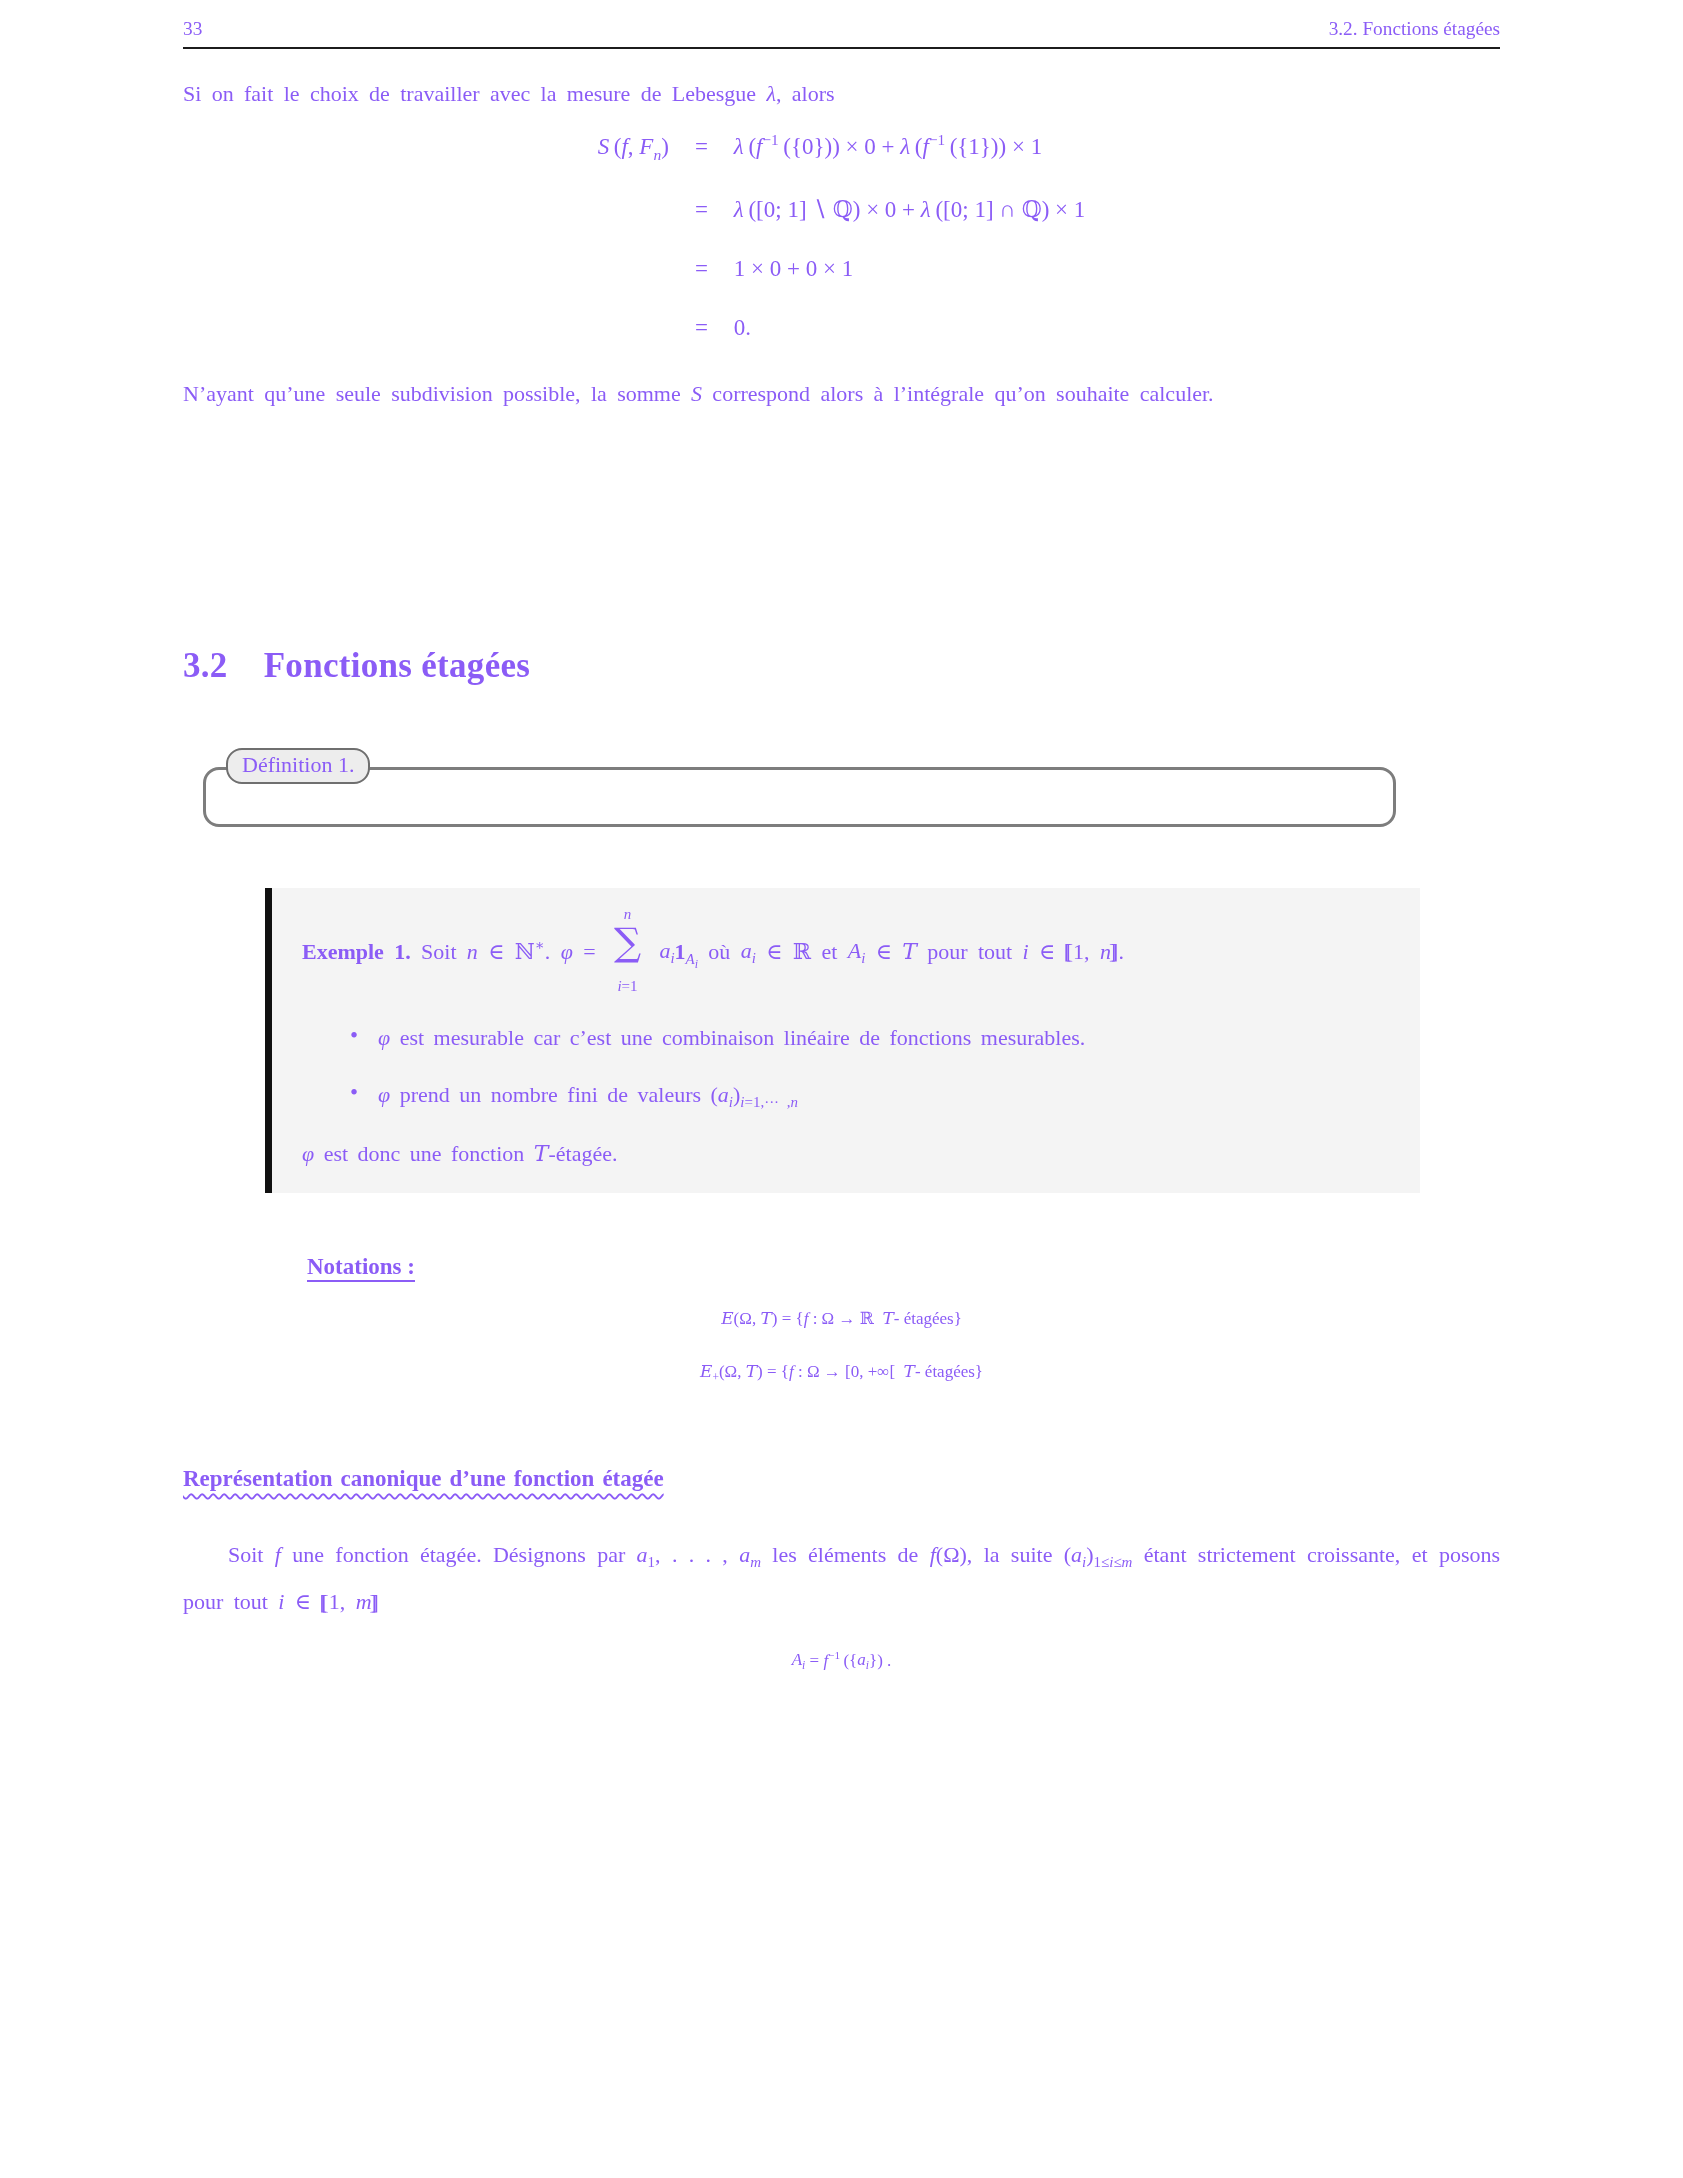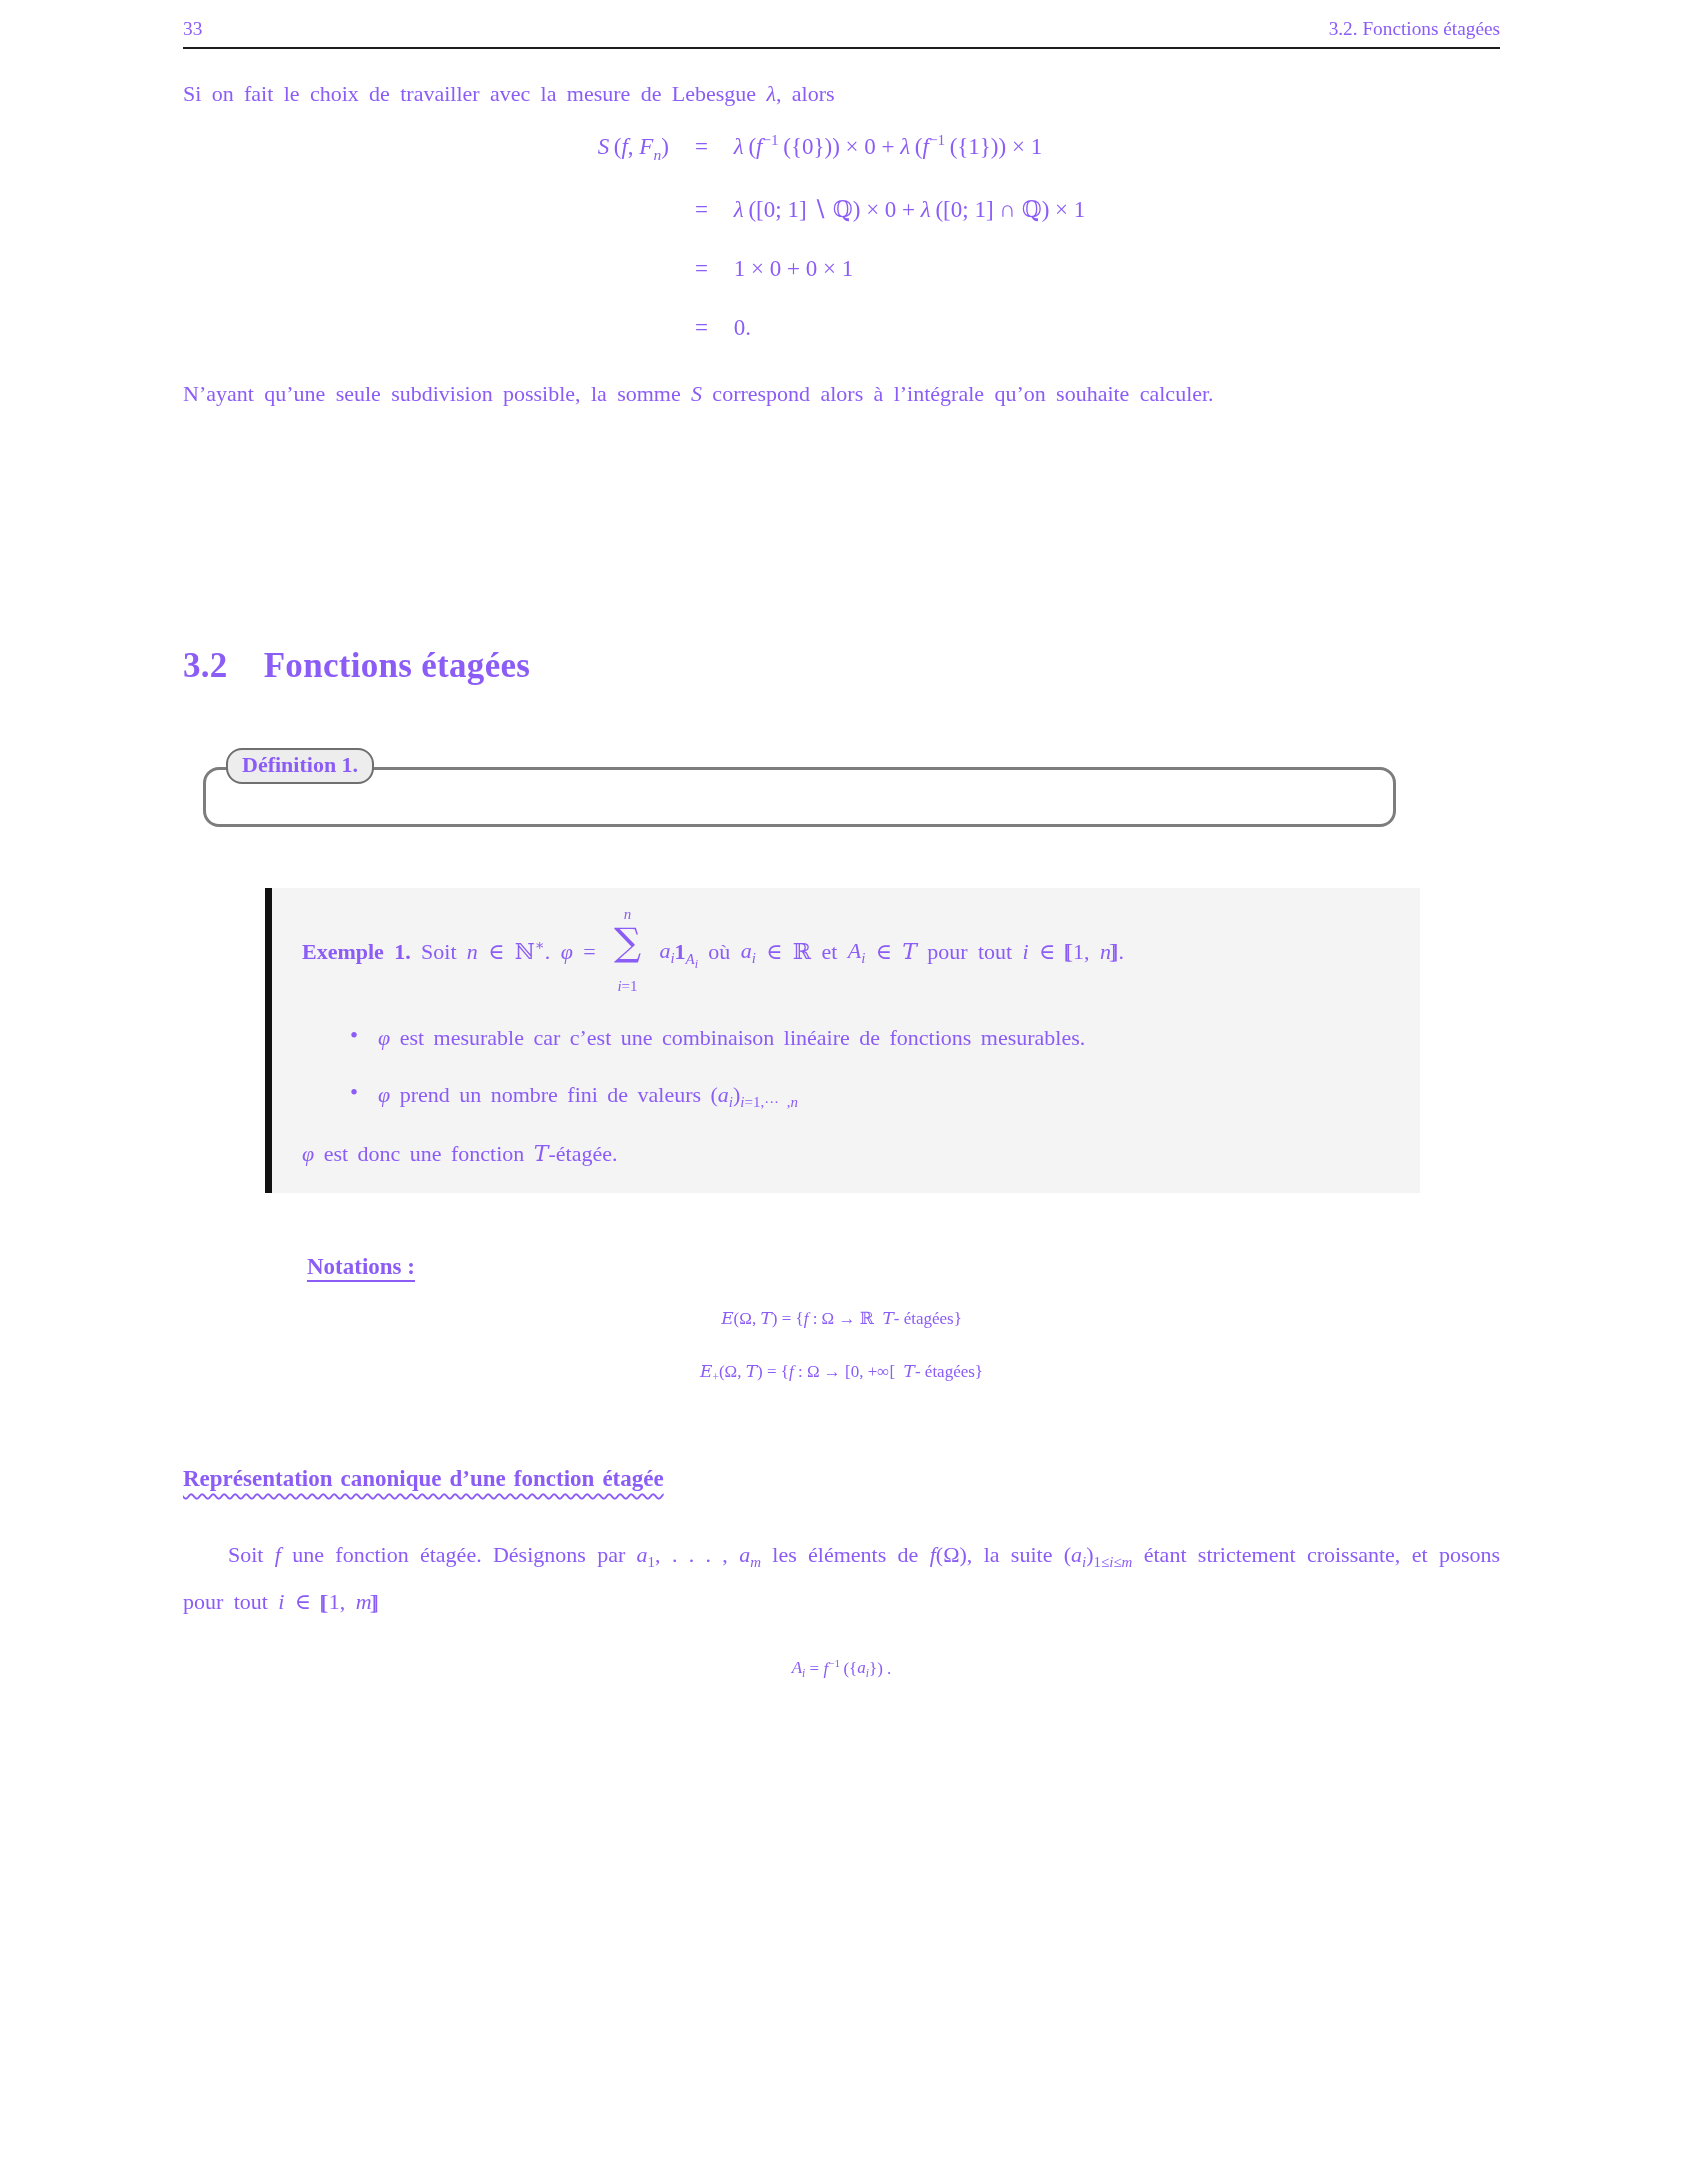--- a/index.html
+++ b/index.html
@@ -54,21 +54,21 @@
     margin-top:81px; margin-left:20px;
     width:1193px; box-sizing:border-box;
     border:3px solid #7d7d7d; border-radius:16px;
     padding:26px 28px 28px 22px;
   }
   .defbox-label {
     position:absolute; top:-22px; left:20px;
     background:#ededed;
     border:2.5px solid #6f6f6f; border-radius:16px;
     padding:2px 14px 4px;
-    font-weight:bold; font-size:22px;
+    font-weight:normal; font-size:22px;
     white-space:nowrap;
   }
   .defbox-body { line-height:2.0; word-spacing:0.30em; text-align:justify; margin-top:8px; }
 
   
   .example {
     margin-top:61px; margin-left:82px;
     width:1155px; box-sizing:border-box;
     background:#f4f4f4;
     border-left:7px solid #111111;
@@ -103,21 +103,21 @@
   .canonical-heading {
     margin-top:81px;
     font-weight:bold; font-size:23px;
     width:max-content;
     text-decoration:underline wavy;
     text-decoration-thickness:2px;
     text-underline-offset:7px;
     word-spacing:0.1em;
   }
   .canonical-par { margin-top:40px; text-indent:45px; }
-  .canonical-eq { margin-top:32px;font-family:Liberation Serif, serif; }
+  .canonical-eq { margin-top:24px;font-family:Liberation Serif, serif; }
 </style>
 </head>
 <body>
 
 <div class="page">
 
   <header class="pg-header">
     <span>33</span>
     <span>3.2.  Fonctions étagées</span>
   </header>

